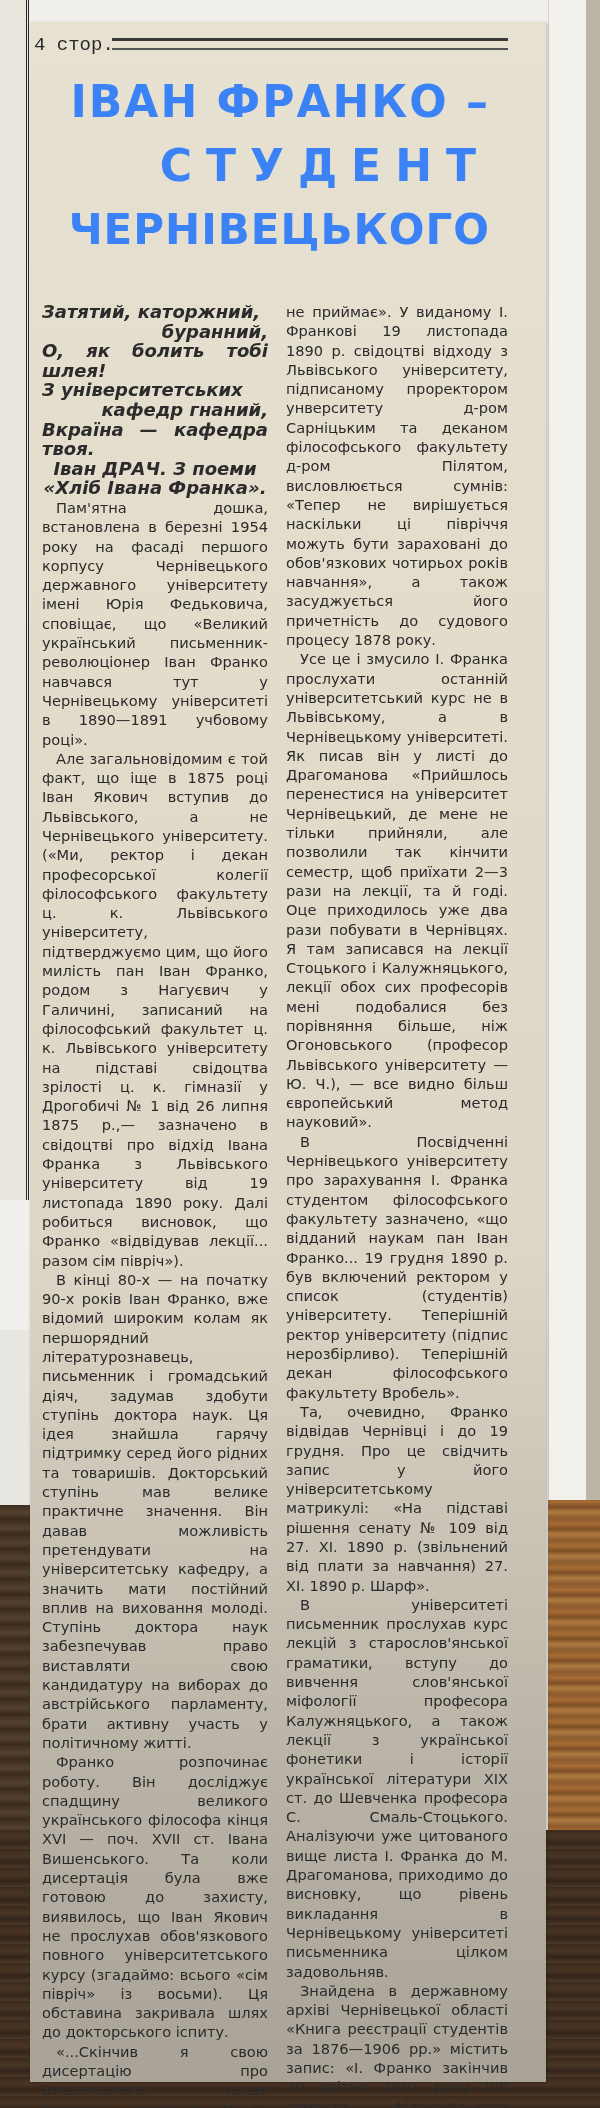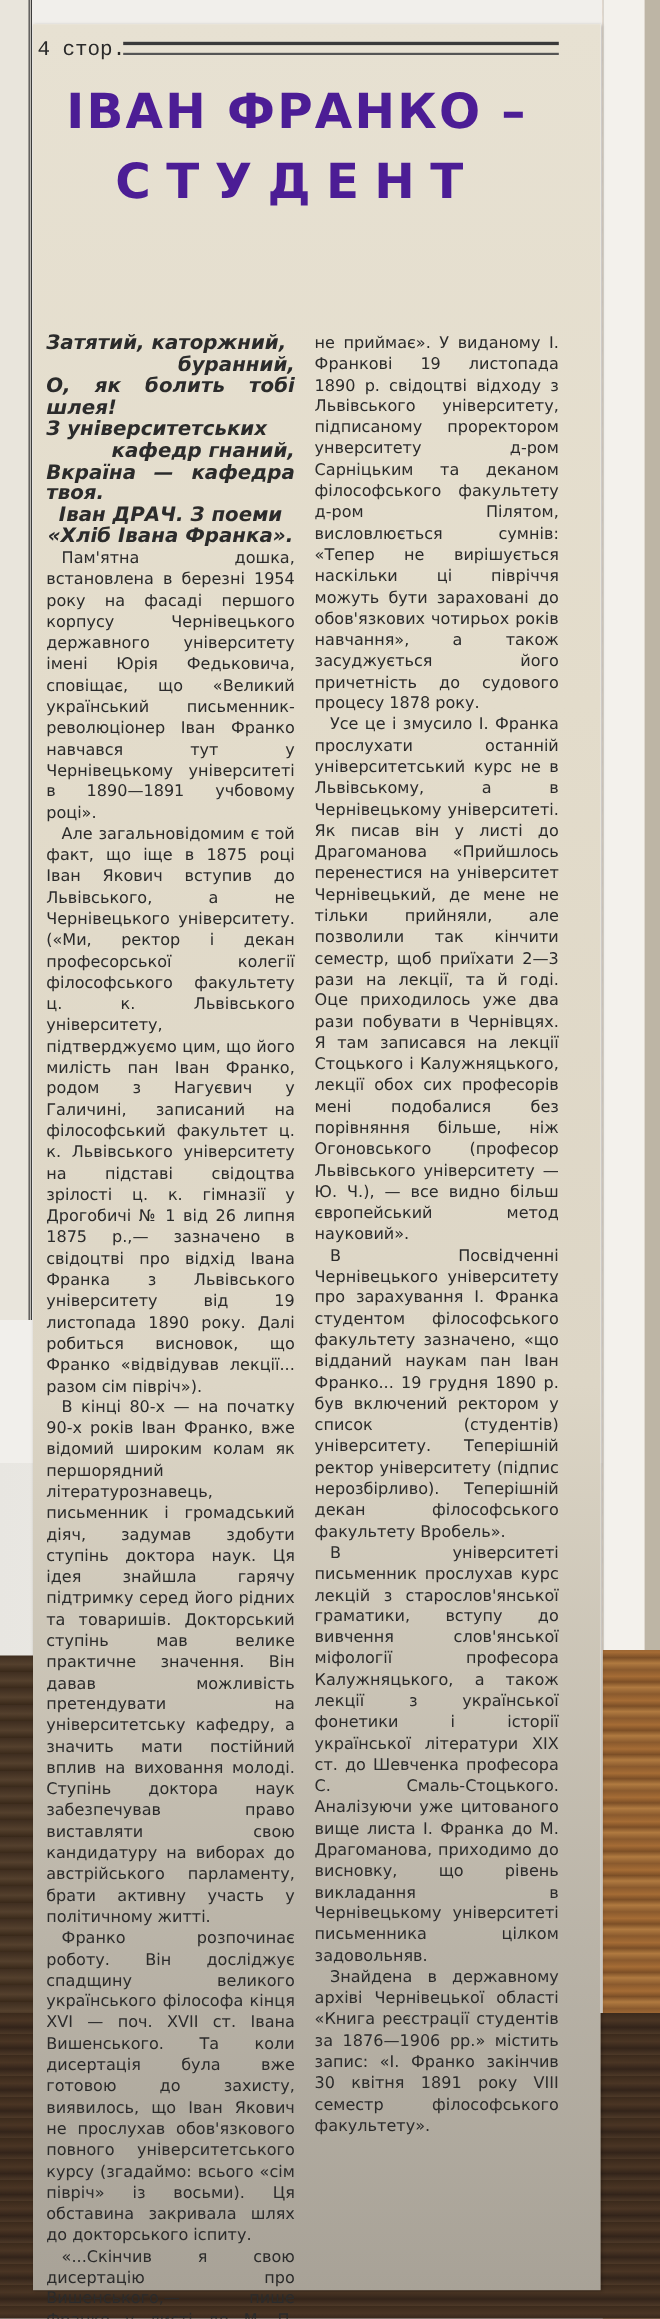--- a/index.html
+++ b/index.html
@@ -46,21 +46,21 @@
   }
   .pagenum {
     font-family:Liberation Mono, monospace; font-size:19px; color:#2a2a2a;
     position:absolute; left:4px; top:0;
   }
   .rule1 { position:absolute; left:82px; top:4px; width:396px; height:3px; background:#3a3a3a; }
   .rule2 { position:absolute; left:82px; top:14px; width:396px; height:2px; background:#555; }
 
   .headline {
     position:absolute; left:50px; top:70px; width:440px;
-    text-align:center; color:#4c1d95; font-weight:bold;
+    text-align:right; color:#3b82f6; font-weight:bold;
     font-family:"DejaVu Sans", sans-serif;
   }
   .headline div { line-height:64px; }
   .h1 { font-size:44px; letter-spacing:2px; }
   .h2 { font-size:44px; letter-spacing:14px; }
   .h3 { font-size:42px; letter-spacing:1px; }
   .h4 { font-size:44px; letter-spacing:1px; }
 
   .col {
     position:absolute; color:#2b2b2b;
@@ -90,20 +90,21 @@
 
 <div class="pagehead">
   <span class="pagenum">4 стор.</span>
   <div class="rule1"></div>
   <div class="rule2"></div>
 </div>
 
 <div class="headline">
   <div class="h1">ІВАН  ФРАНКО –</div>
   <div class="h2">СТУДЕНТ</div>
+  <div class="h3">ЧЕРНІВЕЦЬКОГО</div>
 </div>
 
 <div class="col col-left">
   <p class="epigraph">
     <span class="" style="display:block">Затятий, каторжний,</span>
     <span class="r">буранний,</span>
     <span style="display:block">О, як болить тобі шлея!</span>
     <span style="display:block">З університетських</span>
     <span class="r">кафедр гнаний,</span>
     <span style="display:block">Вкраїна — кафедра твоя.</span>
@@ -114,16 +115,17 @@
   <p>Але загальновідомим є той факт, що іще в 1875 році Іван Якович вступив до Львівського, а не Чернівецького університету. («Ми, ректор і декан професорської колегії філософського факультету ц. к. Львівського університету, підтверджуємо цим, що його милість пан Іван Франко, родом з Нагуєвич у Галичині, записаний на філософський факультет ц. к. Львівського університету на підставі свідоцтва зрілості ц. к. гімназії у Дрогобичі № 1 від 26 липня 1875 р.,— зазначено в свідоцтві про відхід Івана Франка з Львівського університету від 19 листопада 1890 року. Далі робиться висновок, що Франко «відвідував лекції... разом сім півріч»).</p>
   <p>В кінці 80-х — на початку 90-х років Іван Франко, вже відомий широким колам як першорядний літературознавець, письменник і громадський діяч, задумав здобути ступінь доктора наук. Ця ідея знайшла гарячу підтримку серед його рідних та товаришів. Докторський ступінь мав велике практичне значення. Він давав можливість претендувати на університетську кафедру, а значить мати постійний вплив на виховання молоді. Ступінь доктора наук забезпечував право виставляти свою кандидатуру на виборах до австрійського парламенту, брати активну участь у політичному житті.</p>
   <p>Франко розпочинає роботу. Він досліджує спадщину великого українського філософа кінця XVI — поч. XVII ст. Івана Вишенського. Та коли дисертація була вже готовою до захисту, виявилось, що Іван Якович не прослухав обов'язкового повного університетського курсу (згадаймо: всього «сім півріч» із восьми). Ця обставина закривала шлях до докторського іспиту.</p>
   <p>«...Скінчив я свою дисертацію про Вишенського,— пише Франко у листі до М. П. Драгоманова від 7 грудня 1890 р.,— вийшла величенька книжка в 300 сторінок. Тоді сунувсь до університету Львівського, щоб допустили мене держати докторський екзамен. Показалося, що мені по новому розпорядженню міністеріальному треба слухати ще один семестр лекцій (у мене досі було їх 7, а тепер треба 8). Подавсь я, щоб позволили вписатися, — і сенат університетський не прийняв мене і не подав жодної причини, для чого</p>
 </div>
 
 <div class="col col-right">
   <p class="noindent">не приймає». У виданому І. Франкові 19 листопада 1890 р. свідоцтві відходу з Львівського університету, підписаному проректором унверситету д-ром Сарніцьким та деканом філософського факультету д-ром Пілятом, висловлюється сумнів: «Тепер не вирішується наскільки ці півріччя можуть бути зараховані до обов'язкових чотирьох років навчання», а також засуджується його причетність до судового процесу 1878 року.</p>
   <p>Усе це і змусило І. Франка прослухати останній університетський курс не в Львівському, а в Чернівецькому університеті. Як писав він у листі до Драгоманова «Прийшлось перенестися на університет Чернівецький, де мене не тільки прийняли, але позволили так кінчити семестр, щоб приїхати 2—3 рази на лекції, та й годі. Оце приходилось уже два рази побувати в Чернівцях. Я там записався на лекції Стоцького і Калужняцького, лекції обох сих професорів мені подобалися без порівняння більше, ніж Огоновського (професор Львівського університету — Ю. Ч.), — все видно більш європейський метод науковий».</p>
   <p>В Посвідченні Чернівецького університету про зарахування І. Франка студентом філософського факультету зазначено, «що відданий наукам пан Іван Франко... 19 грудня 1890 р. був включений ректором у список (студентів) університету. Теперішній ректор університету (підпис нерозбірливо). Теперішній декан філософського факультету Вробель».</p>
+  <p>Та, очевидно, Франко відвідав Чернівці і до 19 грудня. Про це свідчить запис у його університетському матрикулі: «На підставі рішення сенату № 109 від 27. XI. 1890 р. (звільнений від плати за навчання) 27. XI. 1890 р. Шарф».</p>
   <p>В університеті письменник прослухав курс лекцій з старослов'янської граматики, вступу до вивчення слов'янської міфології професора Калужняцького, а також лекції з української фонетики і історії української літератури XIX ст. до Шевченка професора С. Смаль-Стоцького. Аналізуючи уже цитованого вище листа І. Франка до М. Драгоманова, приходимо до висновку, що рівень викладання в Чернівецькому університеті письменника цілком задовольняв.</p>
   <p>Знайдена в державному архіві Чернівецької області «Книга реєстрації студентів за 1876—1906 рр.» містить запис: «І. Франко закінчив 30 квітня 1891 року VIII семестр філософського факультету».</p>
 
 </div>
 
 </body></html>

